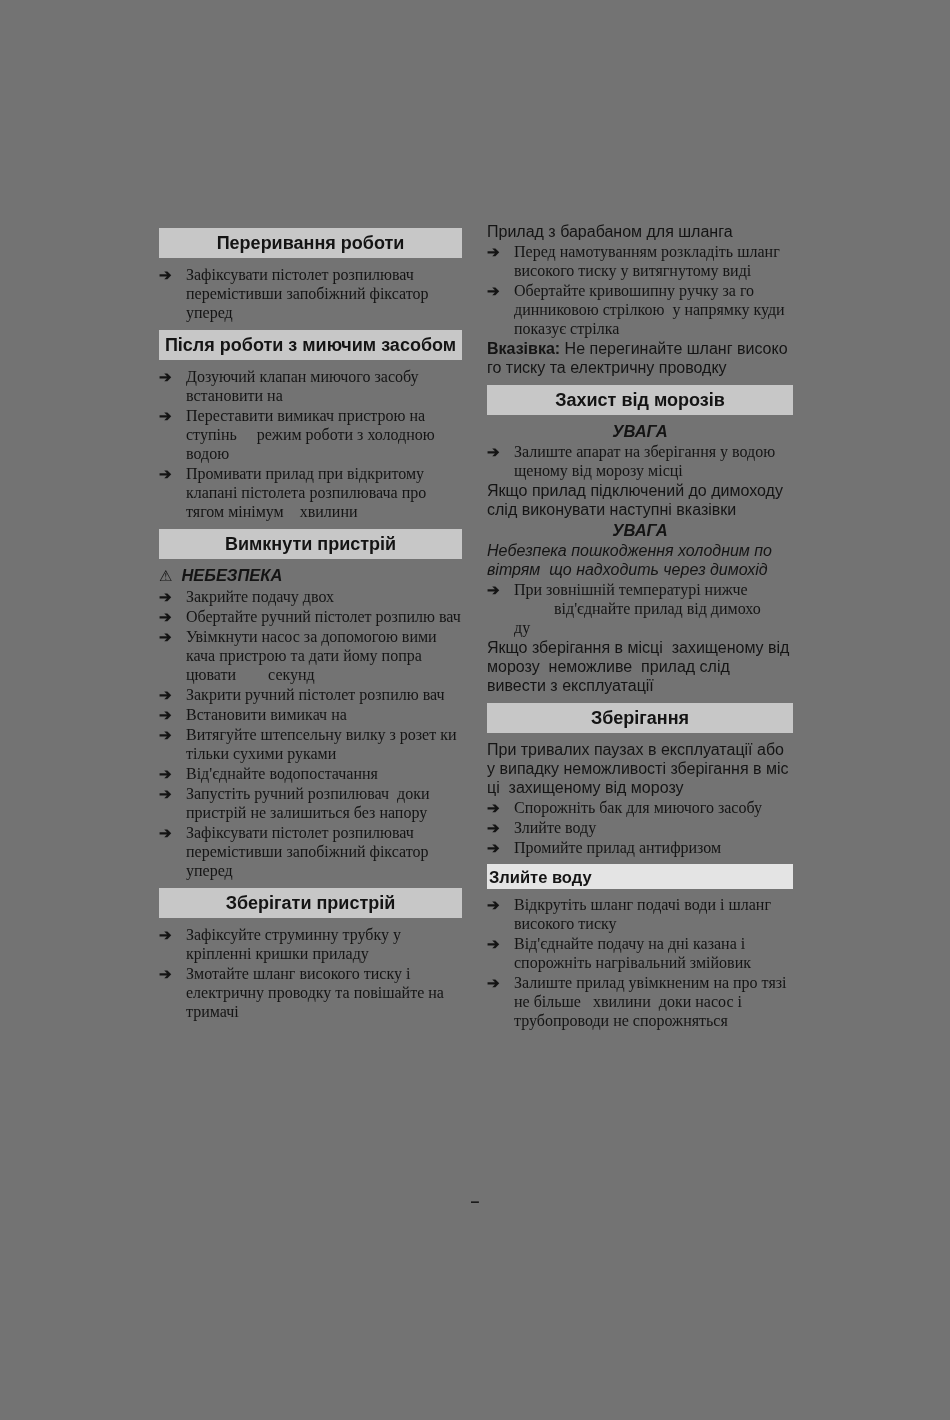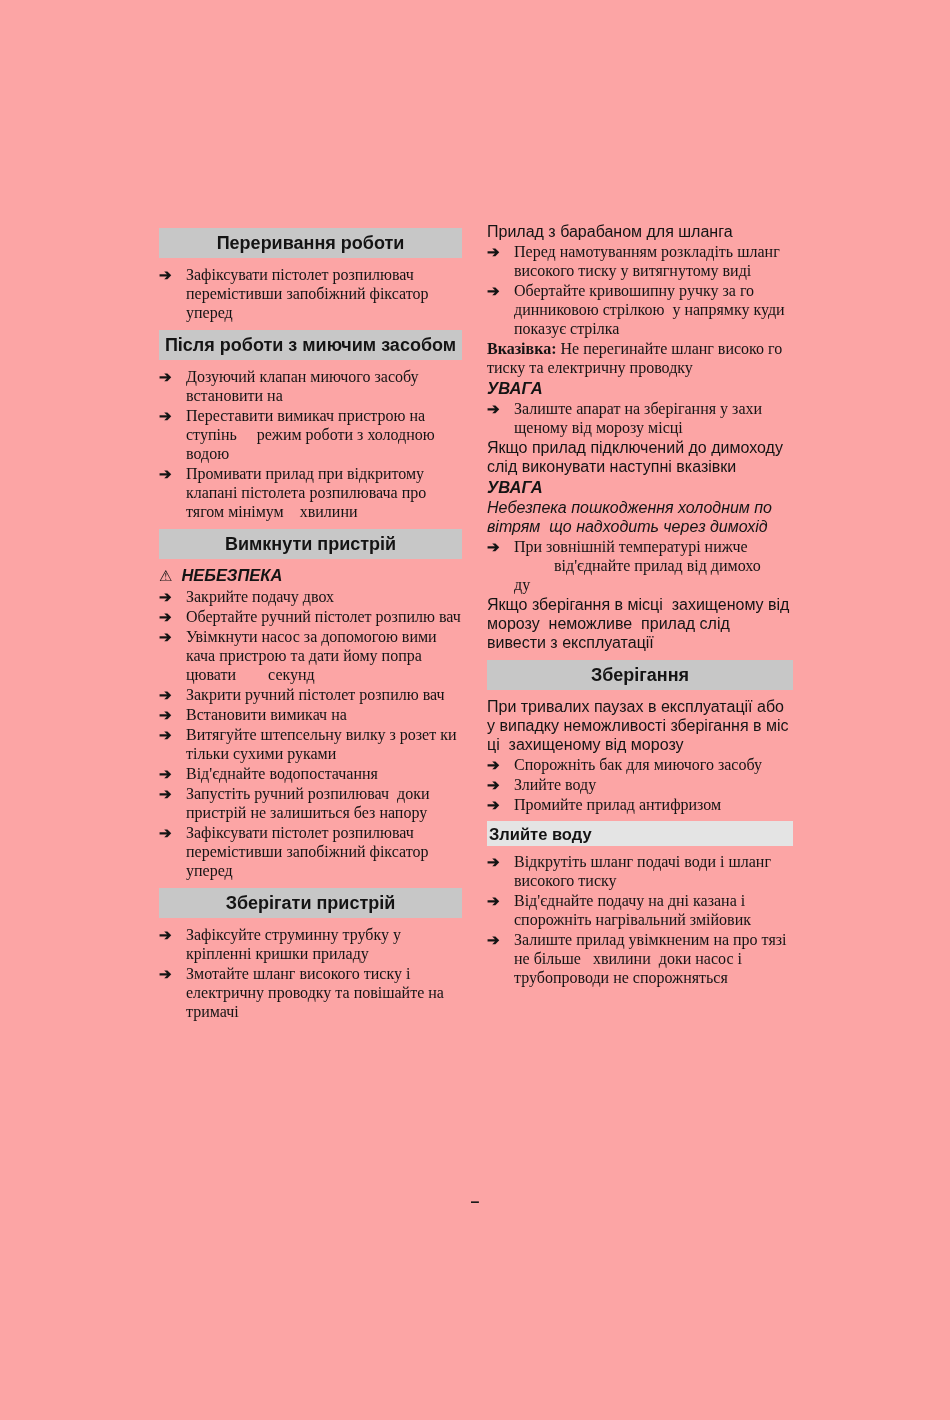--- a/index.html
+++ b/index.html
@@ -1,19 +1,19 @@
 <!DOCTYPE html>
 <html><head>
 <meta charset="utf-8">
 <style>
   html,body{margin:0;padding:0;background:#ffffff;}
   .page{
     position:relative;
     width:950px;height:1420px;
-    background:#fca5a5;
+    background:#737373;
     font-family:"Liberation Sans",sans-serif;
     font-size:16px;line-height:19px;
     color:#141414;
     overflow:hidden;
   }
   .column{position:absolute;}
   #col-left{left:159px;top:228px;width:303px;}
   #col-right{left:487px;top:222px;width:306px;}
 
   .sec-header{
@@ -36,23 +36,23 @@
   .bullet{display:flex;align-items:flex-start;margin:0 0 1px 0;}
   .arrow{flex:0 0 27px;font-weight:bold;font-size:15px;line-height:19px;}
   .btext{white-space:pre-wrap;flex:1 1 auto;font-family:Liberation Serif, serif;}
 
   .para{margin:0 0 1px 0;white-space:pre-wrap;}
   .ipara{margin:0 0 1px 0;white-space:pre-wrap;font-style:italic;}
 
   .danger{display:flex;gap:9px;font-weight:bold;font-style:italic;font-size:16.5px;margin:4px 0 2px 0;}
   .tri{font-style:normal;font-weight:normal;font-size:15px;}
 
-  .caution{font-weight:bold;font-style:italic;font-size:16.5px;margin:2px 0 1px 0;}
+  .caution{font-weight:bold;font-style:italic;font-size:16.5px;margin:2px 0 1px 0;text-align:center;}
 
-  .note{margin:0 0 1px 0;font-family:Liberation Serif, serif;}
+  .note{margin:0 0 1px 0;}
   .note-lead{font-weight:bold;white-space:pre-wrap;}
   .note-text{white-space:pre-wrap;}
 
   .footer{
     position:absolute;top:1192px;left:0;width:100%;
     text-align:center;font-weight:bold;font-size:16px;color:#1a1a1a;
   }
 </style>
 </head>
 <body>
@@ -132,24 +132,25 @@
       <div class="para">Прилад з барабаном для шланга</div>
       <div class="bullet">
         <span class="arrow">➔</span>
         <span class="btext">Перед намотуванням розкладіть шланг високого тиску у витягнутому виді</span>
       </div>
       <div class="bullet">
         <span class="arrow">➔</span>
         <span class="btext">Обертайте кривошипну ручку за го динниковою стрілкою  у напрямку куди показує стрілка</span>
       </div>
       <div class="para note"><span class="note-lead">Вказівка: </span><span class="note-text">Не перегинайте шланг високо го тиску та електричну проводку</span></div>
+      <div class="sec-header">Захист від морозів</div>
       <div class="caution">УВАГА</div>
       <div class="bullet">
         <span class="arrow">➔</span>
-        <span class="btext">Залиште апарат на зберігання у захи щеному від морозу місці</span>
+        <span class="btext">Залиште апарат на зберігання у водою щеному від морозу місці</span>
       </div>
       <div class="para">Якщо прилад підключений до димоходу слід виконувати наступні вказівки</div>
       <div class="caution">УВАГА</div>
       <div class="ipara">Небезпека пошкодження холодним по вітрям  що надходить через димохід</div>
       <div class="bullet">
         <span class="arrow">➔</span>
         <span class="btext">При зовнішній температурі нижче
           від'єднайте прилад від димохо
 ду</span>
       </div>

